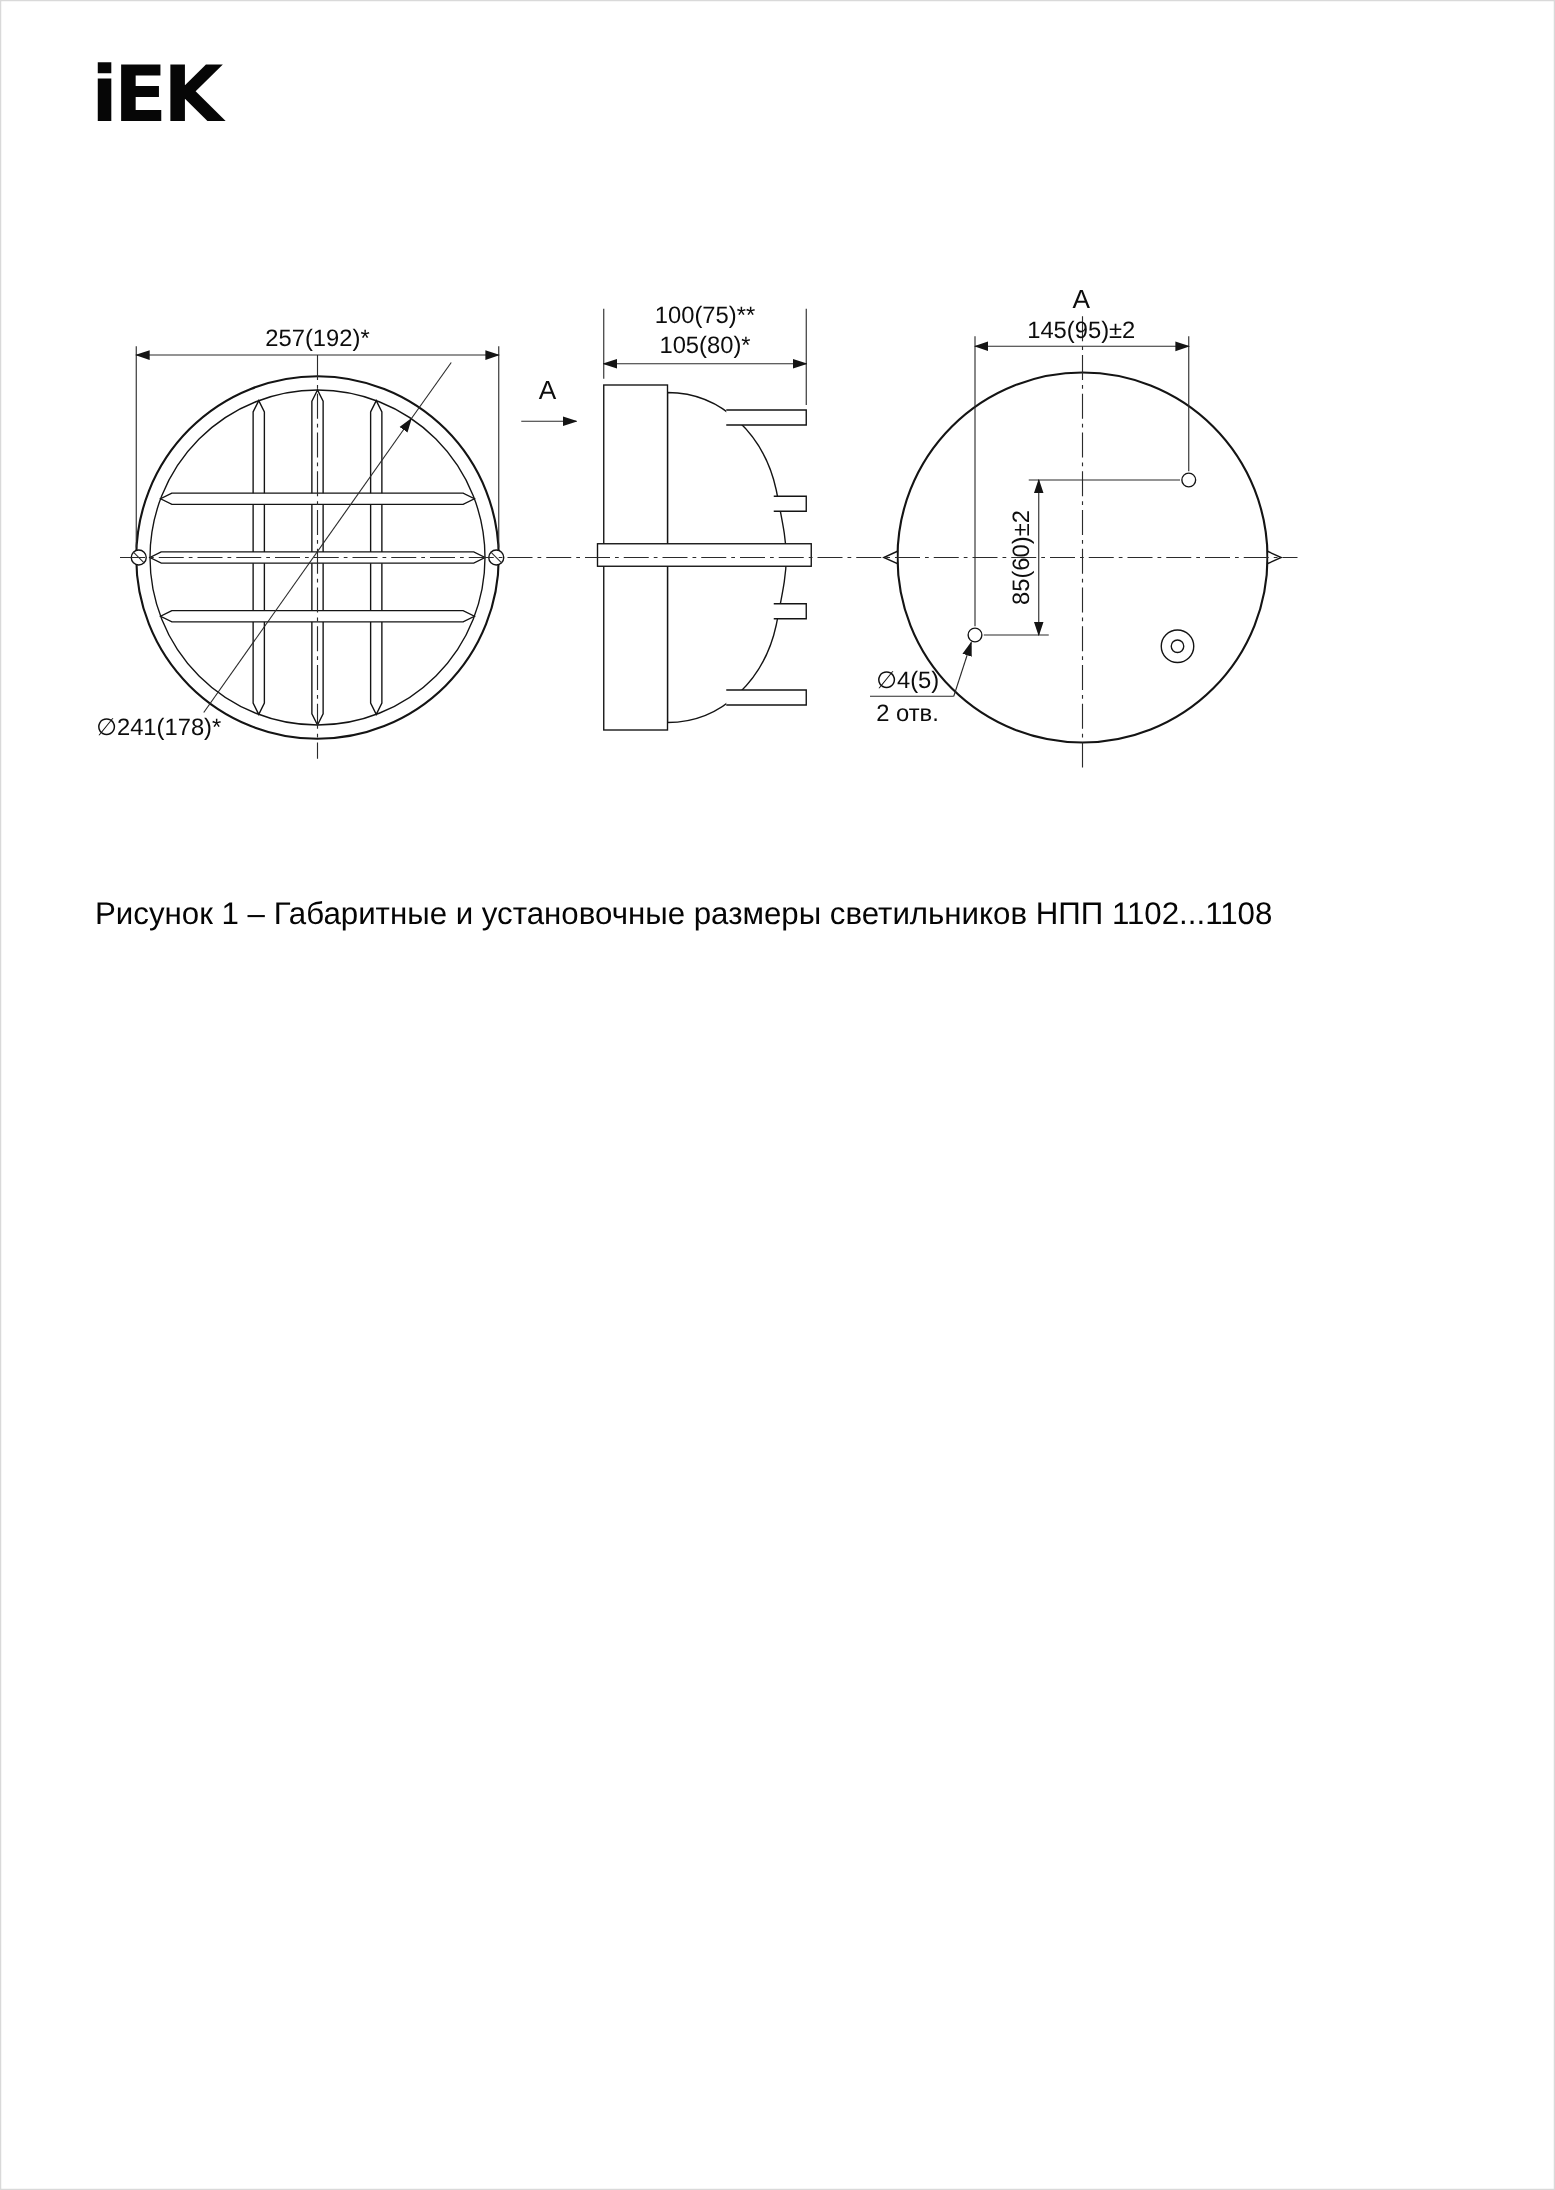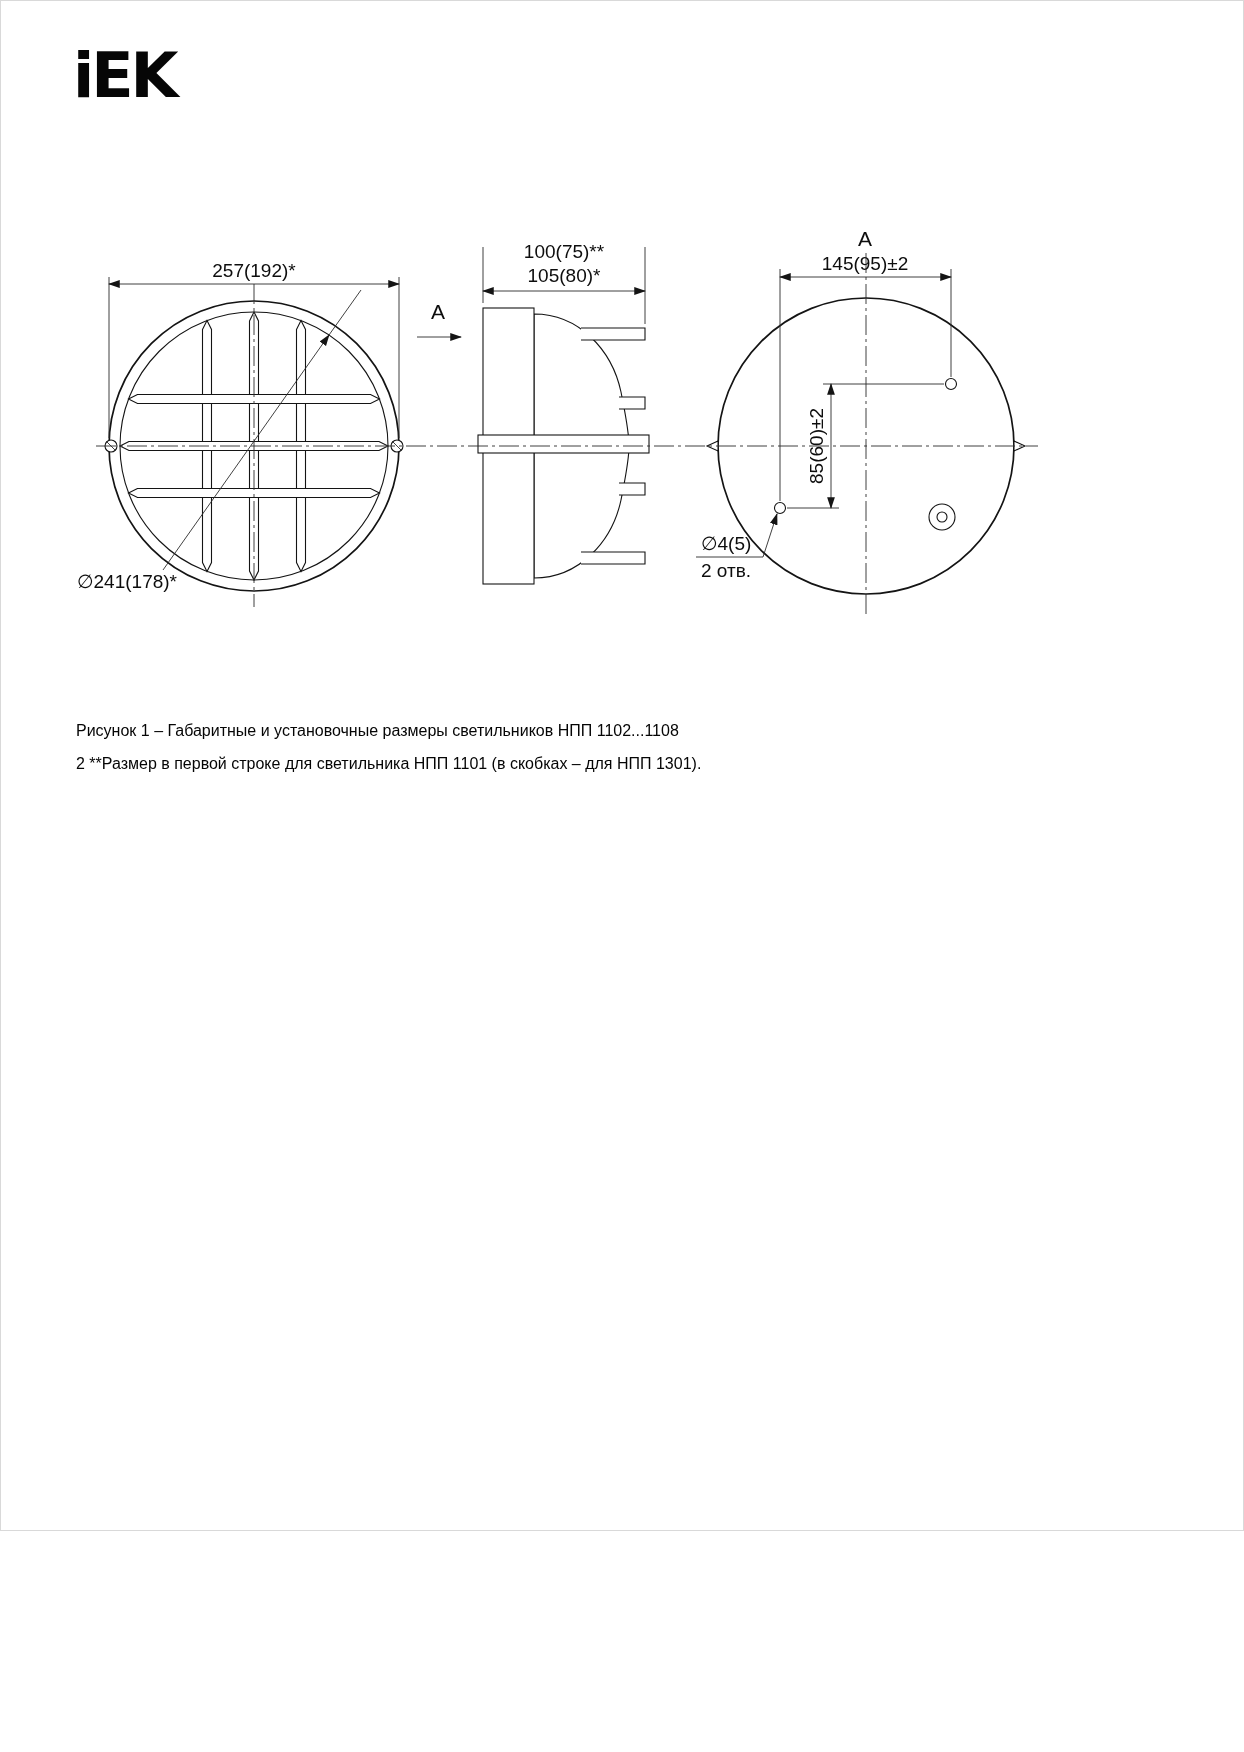--- a/index.html
+++ b/index.html
@@ -1,18 +1,18 @@
 <!DOCTYPE html>
 <html><head>
 <meta charset="utf-8">
 <style>
   html,body{margin:0;padding:0;background:#ffffff;}
   .page{
     position:relative;
-    width:1244px;height:1531px;
+    width:1244px;height:1752px;
     background:#fff;
     box-sizing:border-box;
     border:1px solid #d9d9d9;
     font-family:"Liberation Sans", sans-serif;
     color:#0f0f0f;
     overflow:hidden;
   }
   .logo{
     position:absolute;left:72px;top:44px;
     font-family:"DejaVu Sans", sans-serif;
@@ -29,21 +29,21 @@
     fill:#0d0d0d;
   }
   svg text.big{font-size:21px;}
   .ln  {stroke:#141414;stroke-width:1.1;fill:none;}
   .ln2 {stroke:#141414;stroke-width:1.7;fill:none;}
   .lnw {stroke:#141414;stroke-width:1.1;fill:#ffffff;}
   .thin{stroke:#2b2b2b;stroke-width:0.9;fill:none;}
   .cl  {stroke:#2b2b2b;stroke-width:0.9;fill:none;stroke-dasharray:20 4 3 4;}
   .caption{
     position:absolute;left:75px;top:714px;width:1110px;
-    font-size:16px;line-height:32.5px;color:#050505;
+    font-size:25px;line-height:32.5px;color:#050505;
   }
   .caption div{white-space:nowrap;}
 </style>
 </head>
 <body>
 
 <div class="page">
 
   <div class="logo">iEK</div>
 
@@ -154,16 +154,15 @@
 
       <text x="700" y="549" text-anchor="start">∅4(5)</text>
       <line x1="695" y1="556" x2="762" y2="556" class="thin"></line>
       <line x1="762" y1="556" x2="776" y2="513" class="thin" marker-end="url(#arrow)"></line>
       <text x="700" y="576" text-anchor="start">2 отв.</text>
     </g>
   </svg>
 
   <div class="caption">
     <div>Рисунок 1 – Габаритные и установочные размеры светильников НПП 1102...1108</div>
-    <div>2 **Размер в первой строке для светильника НПП 1101 (в скобках – для НПП 1301).</div>
   </div>
 
 </div>
 
 </body></html>

